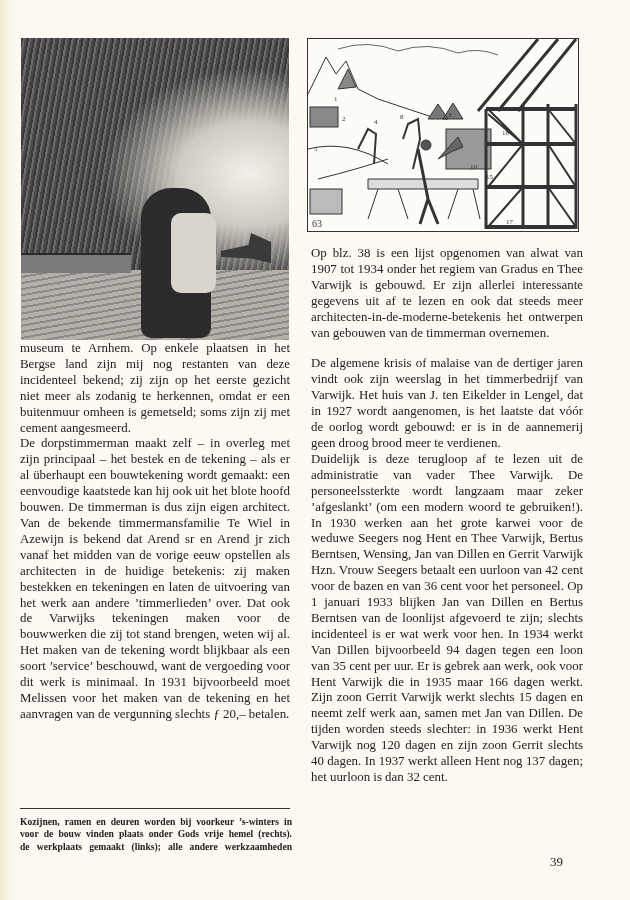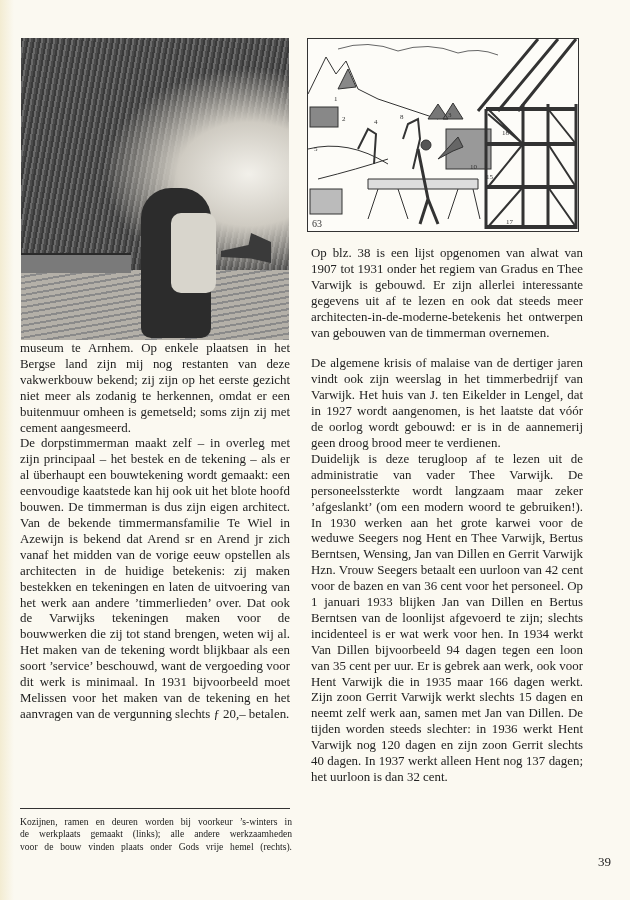--- a/index.html
+++ b/index.html
@@ -16,23 +16,23 @@
   .fig-left .coat{position:absolute;left:150px;top:175px;width:45px;height:80px;background:#d8d5cc;border-radius:10px;}
   .fig-left .axe{position:absolute;left:200px;top:195px;width:50px;height:30px;background:#3a3a3a;clip-path:polygon(0 60%,55% 40%,60% 0,100% 30%,100% 100%,60% 85%,0 80%);}
   .fig-right{position:absolute;left:307px;top:38px;width:270px;height:192px;border:1.5px solid #333;background:#fdfcf8;overflow:hidden;}
   .fig-right svg{position:absolute;left:0;top:0;}
   .col{position:absolute;font-size:12.9px;line-height:15.9px;text-align:justify;}
   .col p{margin:0;}
   .col .gap{height:15px;}
   #left-col{left:20px;top:341px;width:270px;}
   #right-col{left:311px;top:246px;width:272px;}
   .rule{position:absolute;left:20px;top:808px;width:270px;height:1px;background:#333;}
-  .caption{position:absolute;left:20px;top:816px;width:272px;font-size:9.6px;line-height:12.4px;font-weight:normal;text-align:justify;text-align-last:justify;color:#222;}
+  .caption{position:absolute;left:20px;top:816px;width:272px;font-size:9.6px;line-height:12.4px;font-weight:bold;text-align:justify;text-align-last:justify;color:#222;}
   .caption span{display:block;}
-  .pagenum{position:absolute;left:588px;top:854px;width:23px;text-align:right;font-size:13px;}
+  .pagenum{position:absolute;left:540px;top:854px;width:23px;text-align:right;font-size:13px;}
 </style>
 </head>
 <body>
 
 <div class="page">
   <div class="edge"></div>
 
   <div class="fig-left">
     <div class="floor"></div>
     <div class="bench"></div>
@@ -72,32 +72,32 @@
       <text x="6" y="112" font-size="7" fill="#333">5</text>
       <text x="92" y="80" font-size="7" fill="#333">8</text>
       <text x="162" y="130" font-size="7" fill="#333">10</text>
       <text x="178" y="140" font-size="7" fill="#333">15</text>
       <text x="198" y="185" font-size="7" fill="#333">17</text>
       <text x="194" y="96" font-size="7" fill="#333">18</text>
     </svg>
   </div>
 
   <div id="left-col" class="col">
-    <p>museum te Arnhem. Op enkele plaatsen in het Bergse land zijn mij nog restanten van deze vakwerkbouw bekend; zij zijn op het eerste gezicht niet meer als zodanig te herkennen, omdat er een buitenmuur omheen is gemetseld; soms zijn zij met cement aangesmeerd.</p>
+    <p>museum te Arnhem. Op enkele plaatsen in het Bergse land zijn mij nog restanten van deze incidenteel bekend; zij zijn op het eerste gezicht niet meer als zodanig te herkennen, omdat er een buitenmuur omheen is gemetseld; soms zijn zij met cement aangesmeerd.</p>
     <p>De dorpstimmerman maakt zelf – in overleg met zijn principaal – het bestek en de tekening – als er al überhaupt een bouwtekening wordt gemaakt: een eenvoudige kaatstede kan hij ook uit het blote hoofd bouwen. De timmerman is dus zijn eigen architect. Van de bekende timmermansfamilie Te Wiel in Azewijn is bekend dat Arend sr en Arend jr zich vanaf het midden van de vorige eeuw opstellen als architecten in de huidige betekenis: zij maken bestekken en tekeningen en laten de uitvoering van het werk aan andere ’timmerlieden’ over. Dat ook de Varwijks tekeningen maken voor de bouwwerken die zij tot stand brengen, weten wij al. Het maken van de tekening wordt blijkbaar als een soort ’service’ beschouwd, want de vergoeding voor dit werk is minimaal. In 1931 bijvoorbeeld moet Melissen voor het maken van de tekening en het aanvragen van de vergunning slechts ƒ 20,– betalen.</p>
   </div>
 
   <div class="rule"></div>
   <div class="caption">
     <span>Kozijnen, ramen en deuren worden bij voorkeur ’s-winters in</span>
+    <span>voor de bouw vinden plaats onder Gods vrije hemel (rechts).</span>
     <span>de werkplaats gemaakt (links); alle andere werkzaamheden</span>
-    <span>voor de bouw vinden plaats onder Gods vrije hemel (rechts).</span>
   </div>
 
   <div id="right-col" class="col">
-    <p>Op blz. 38 is een lijst opgenomen van alwat van 1907 tot 1931 onder het regiem van Gradus en Thee Varwijk is gebouwd. Er zijn allerlei interessante gegevens uit af te lezen en ook dat steeds meer architecten-in-de-moderne-betekenis het ontwerpen van gebouwen van de timmerman overnemen.</p>
+    <p>Op blz. 38 is een lijst opgenomen van alwat van 1907 tot 1934 onder het regiem van Gradus en Thee Varwijk is gebouwd. Er zijn allerlei interessante gegevens uit af te lezen en ook dat steeds meer architecten-in-de-moderne-betekenis het ontwerpen van gebouwen van de timmerman overnemen.</p>
     <div class="gap"></div>
     <p>De algemene krisis of malaise van de dertiger jaren vindt ook zijn weerslag in het timmerbedrijf van Varwijk. Het huis van J. ten Eikelder in Lengel, dat in 1927 wordt aangenomen, is het laatste dat vóór de oorlog wordt gebouwd: er is in de aannemerij geen droog brood meer te verdienen.</p>
     <p>Duidelijk is deze terugloop af te lezen uit de administratie van vader Thee Varwijk. De personeelssterkte wordt langzaam maar zeker ’afgeslankt’ (om een modern woord te gebruiken!). In 1930 werken aan het grote karwei voor de weduwe Seegers nog Hent en Thee Varwijk, Bertus Berntsen, Wensing, Jan van Dillen en Gerrit Varwijk Hzn. Vrouw Seegers betaalt een uurloon van 42 cent voor de bazen en van 36 cent voor het personeel. Op 1 januari 1933 blijken Jan van Dillen en Bertus Berntsen van de loonlijst afgevoerd te zijn; slechts incidenteel is er wat werk voor hen. In 1934 werkt Van Dillen bijvoorbeeld 94 dagen tegen een loon van 35 cent per uur. Er is gebrek aan werk, ook voor Hent Varwijk die in 1935 maar 166 dagen werkt. Zijn zoon Gerrit Varwijk werkt slechts 15 dagen en neemt zelf werk aan, samen met Jan van Dillen. De tijden worden steeds slechter: in 1936 werkt Hent Varwijk nog 120 dagen en zijn zoon Gerrit slechts 40 dagen. In 1937 werkt alleen Hent nog 137 dagen; het uurloon is dan 32 cent.</p>
   </div>
 
   <div class="pagenum">39</div>
 </div>
 
 </body></html>

